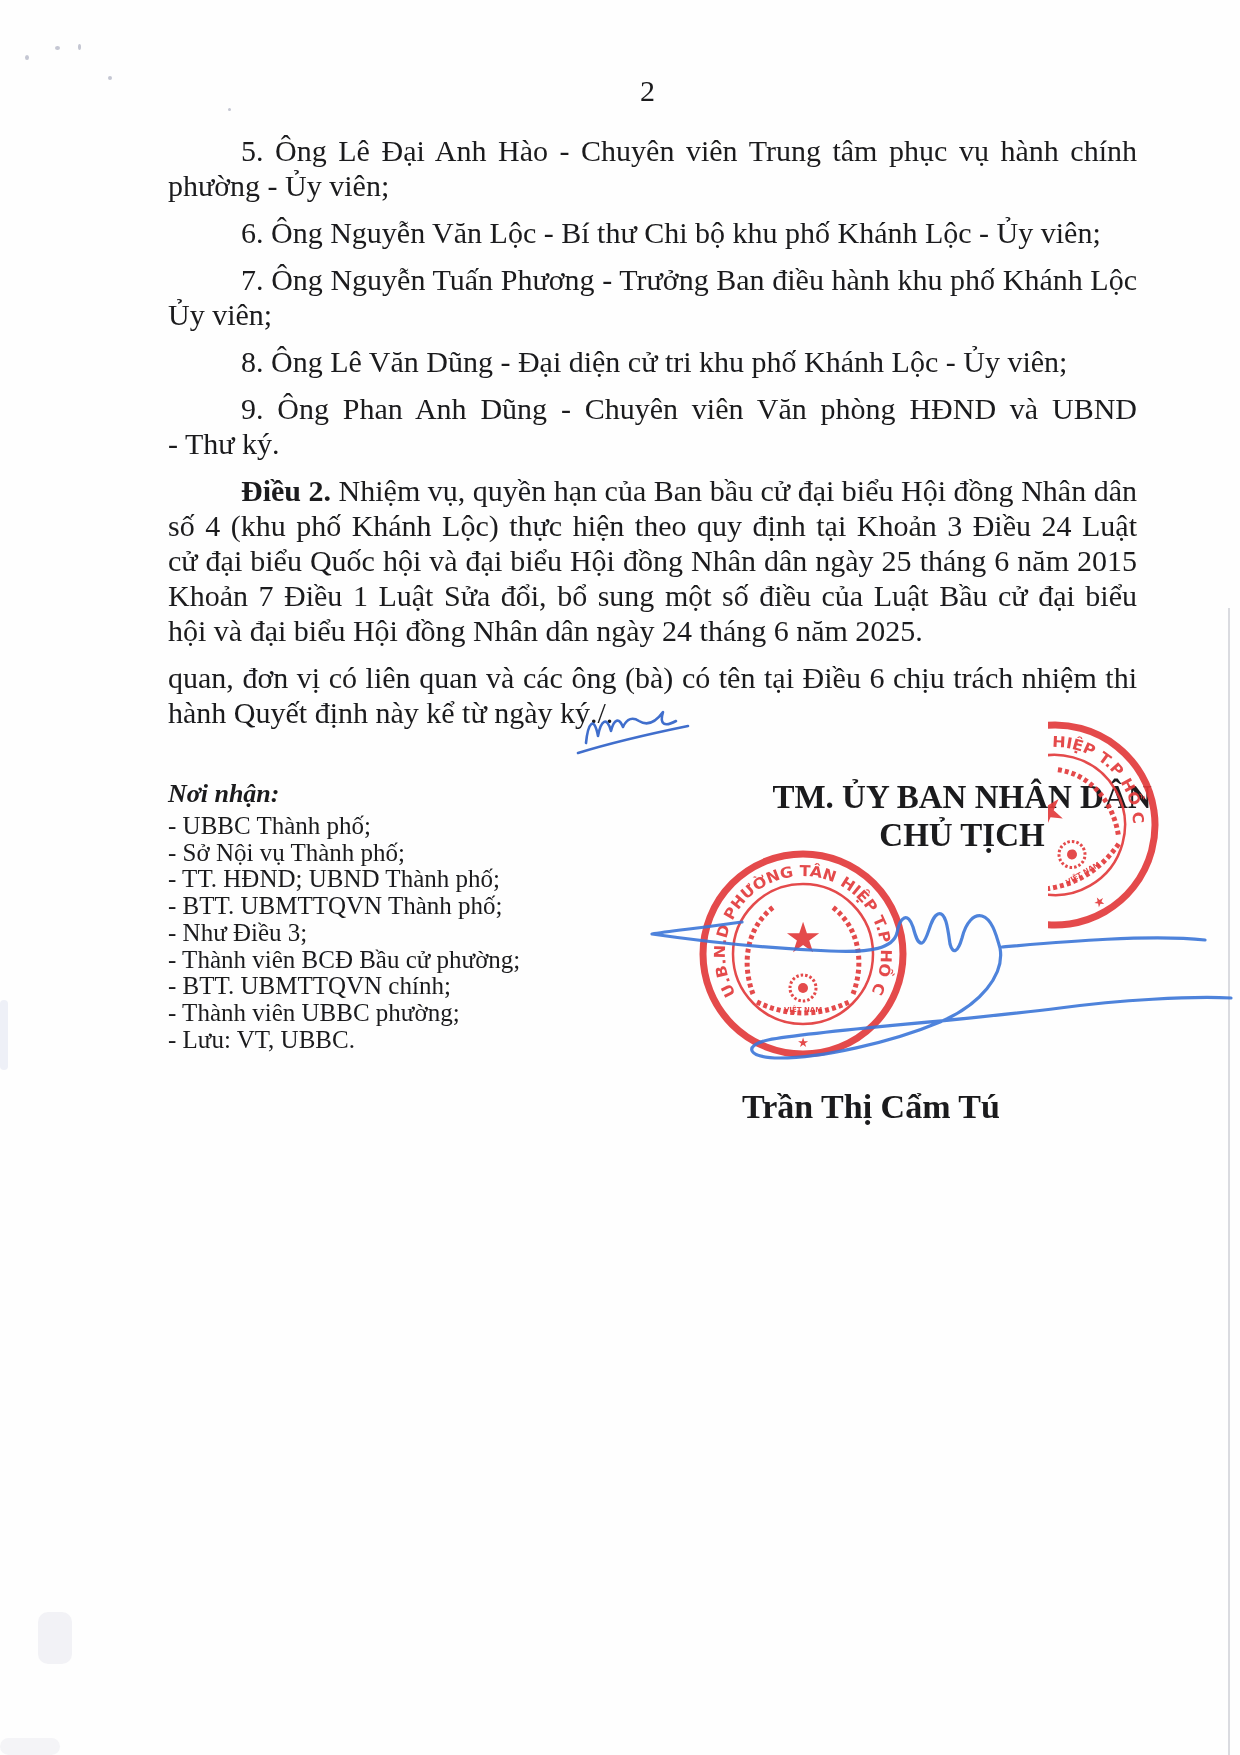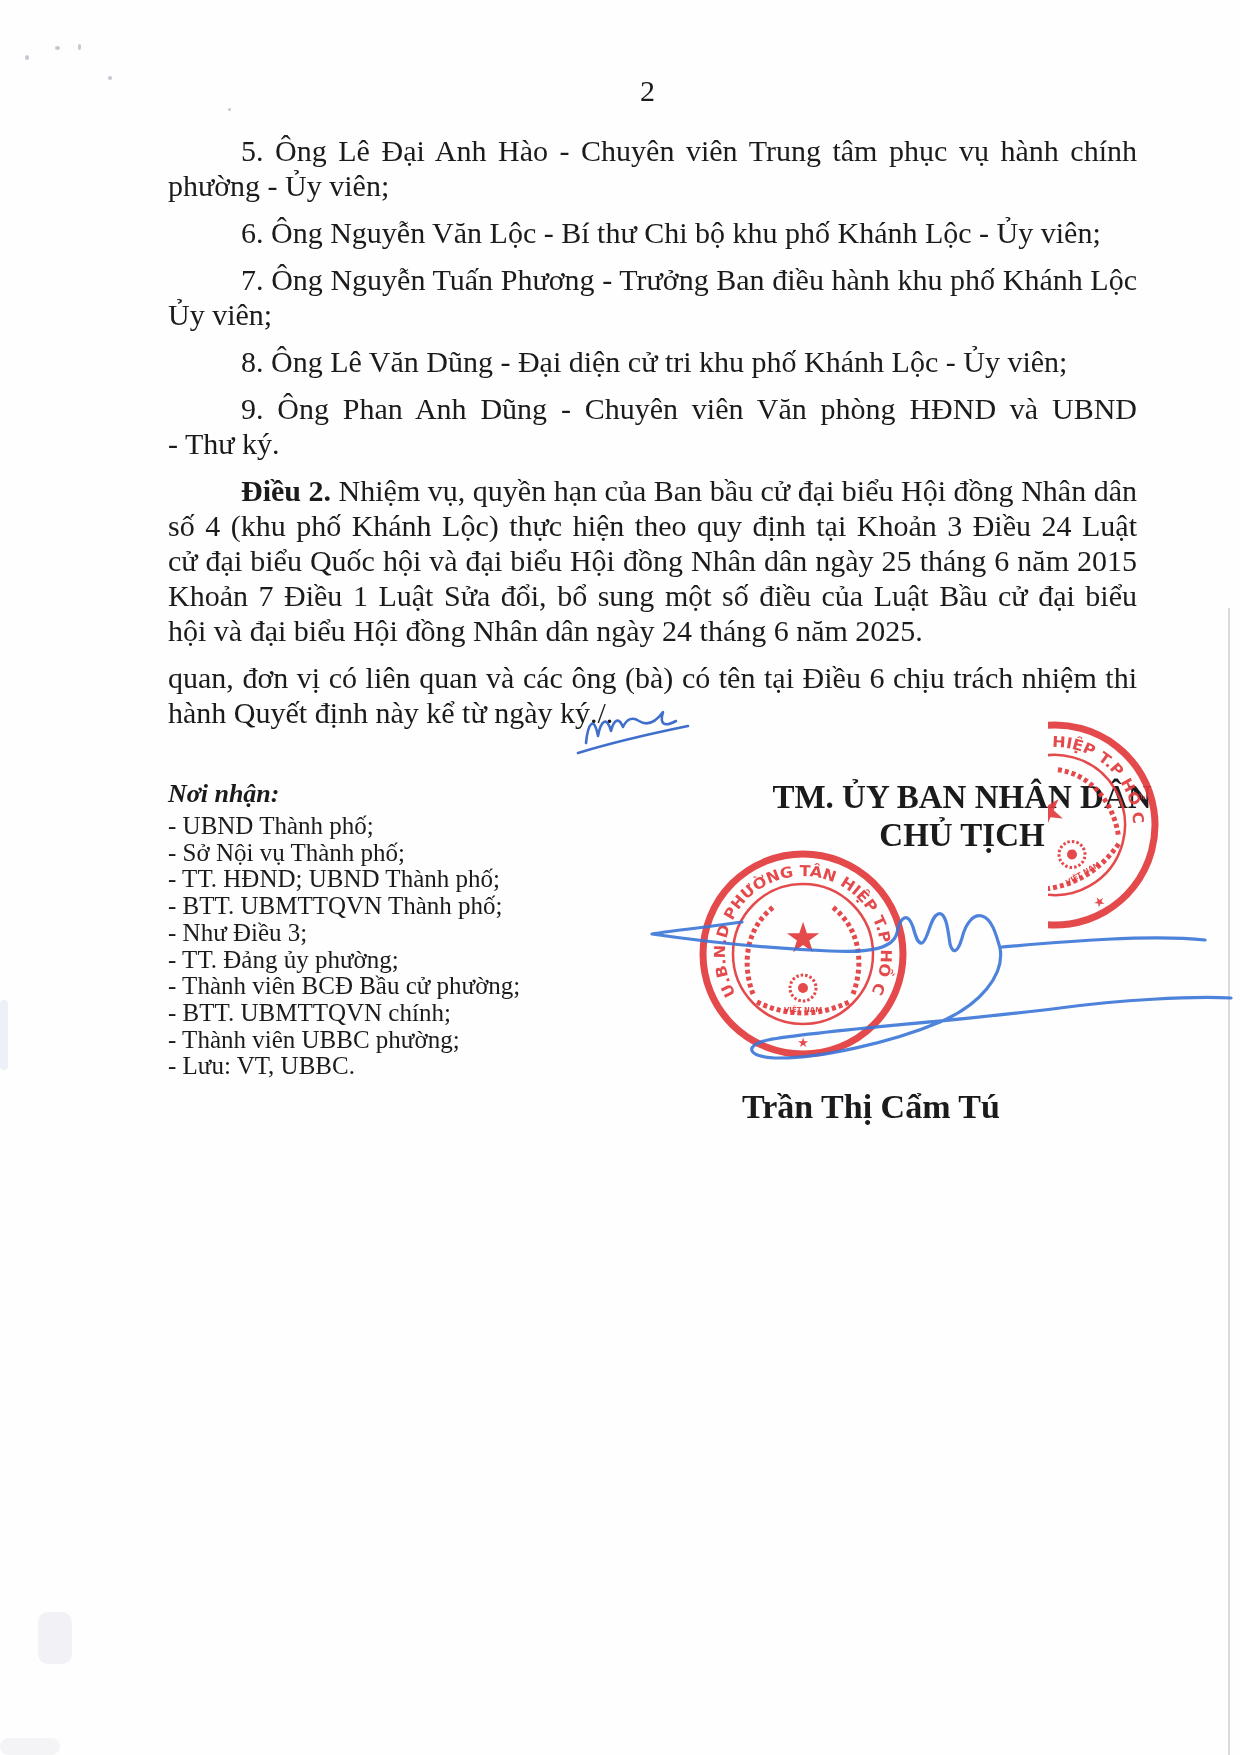--- a/index.html
+++ b/index.html
@@ -83,26 +83,25 @@
       </div>
       <div class="para">
         <div class="line justify"><span>quan, đơn vị có liên quan và các ông (bà) có tên tại Điều 6 chịu trách nhiệm thi</span></div>
         <div class="line"><span>hành Quyết định này kể từ ngày ký./.</span></div>
       </div>
     </div>
 
   <div class="recip">
     <div class="recip-h">Nơi nhận:</div>
     <div id="recipList">
-        <div class="recip-item">- UBND Thành phố;</div>
+        <div class="recip-item">- UBBC Thành phố;</div>
         <div class="recip-item">- Sở Nội vụ Thành phố;</div>
         <div class="recip-item">- TT. HĐND; UBND Thành phố;</div>
         <div class="recip-item">- BTT. UBMTTQVN Thành phố;</div>
         <div class="recip-item">- Như Điều 3;</div>
-        <div class="recip-item">- TT. Đảng ủy phường;</div>
         <div class="recip-item">- Thành viên BCĐ Bầu cử phường;</div>
         <div class="recip-item">- BTT. UBMTTQVN chính;</div>
         <div class="recip-item">- Thành viên UBBC phường;</div>
         <div class="recip-item">- Lưu: VT, UBBC.</div>
       </div>
   </div>
 
   <div class="sigblock">
     <div class="sig-auth">TM. ỦY BAN NHÂN DÂN</div>
     <div class="sig-title">CHỦ TỊCH</div>

